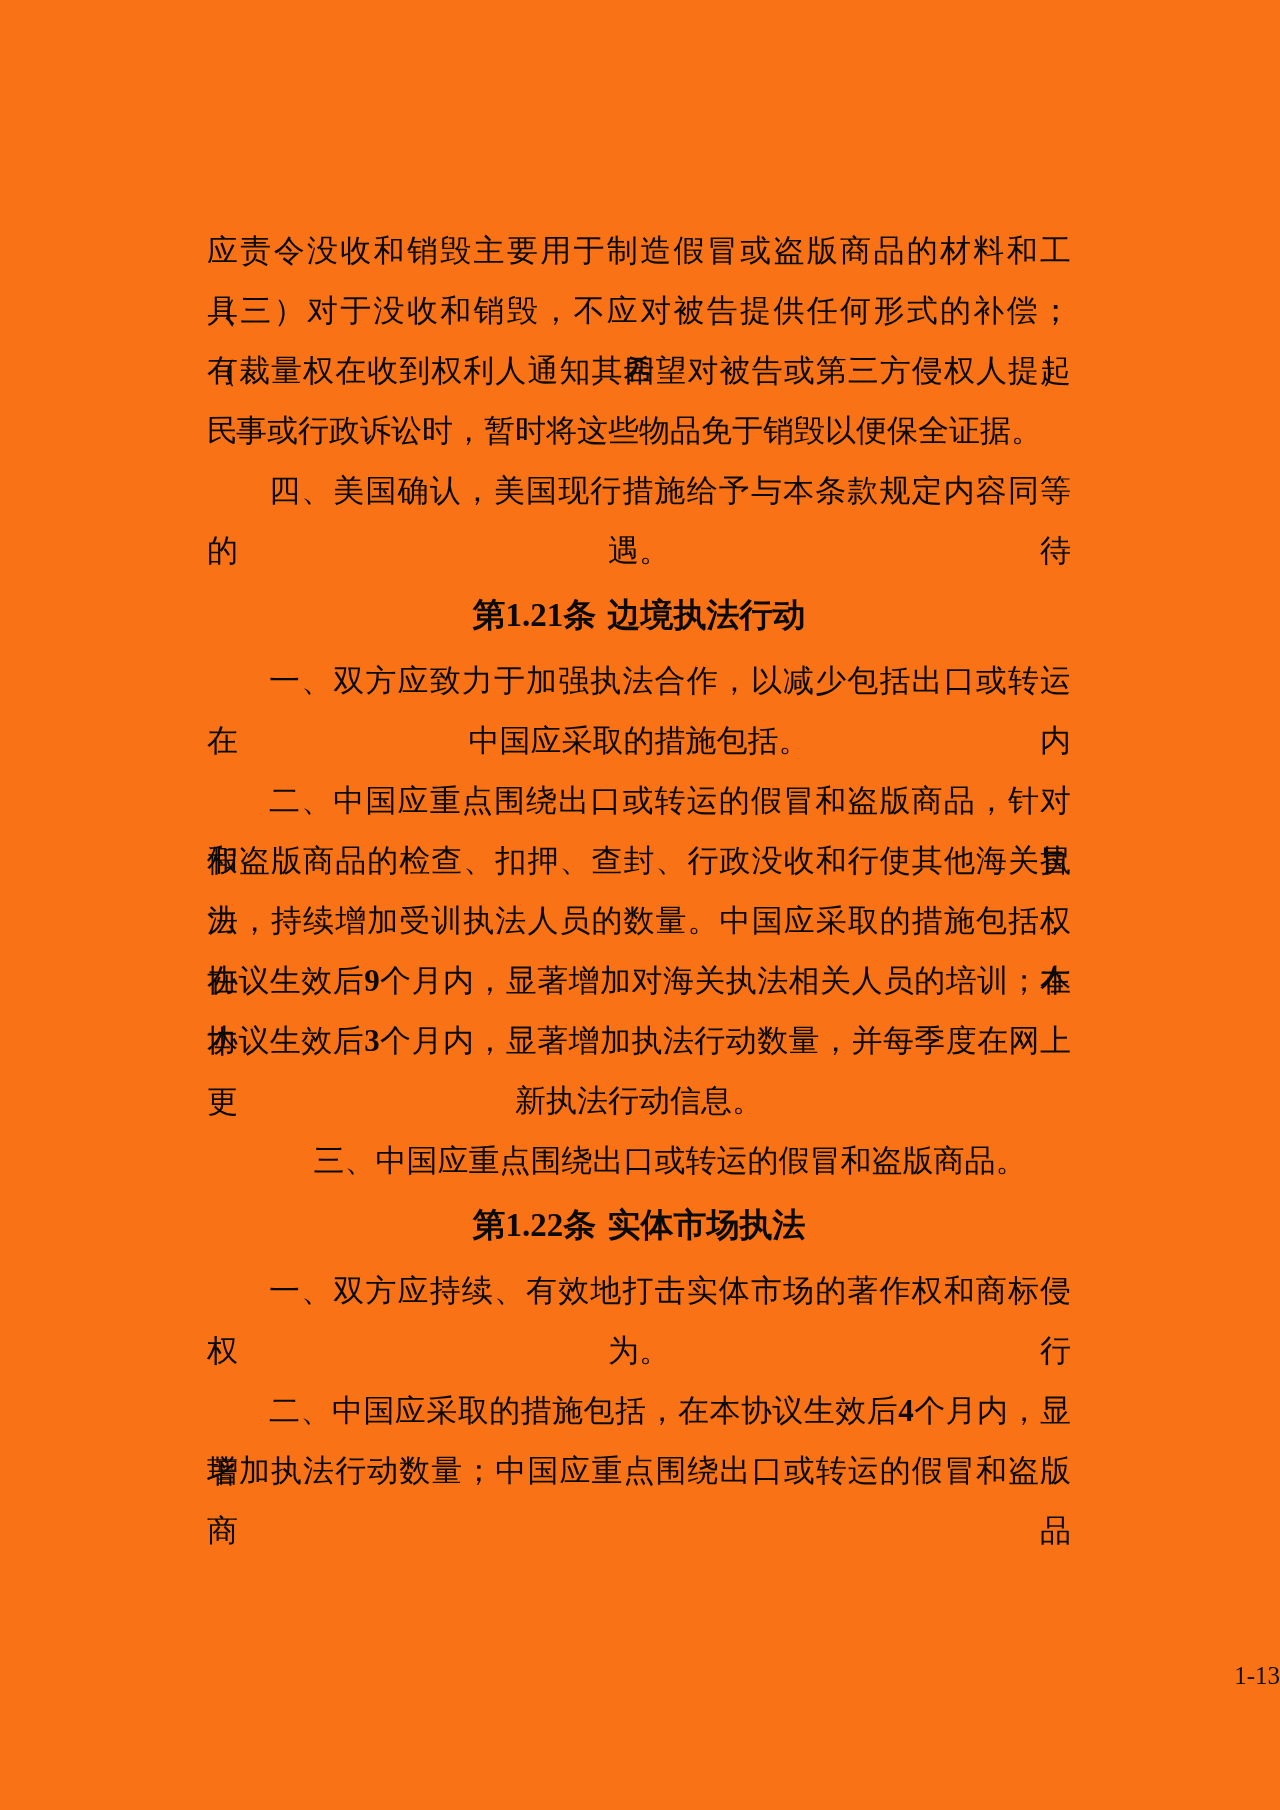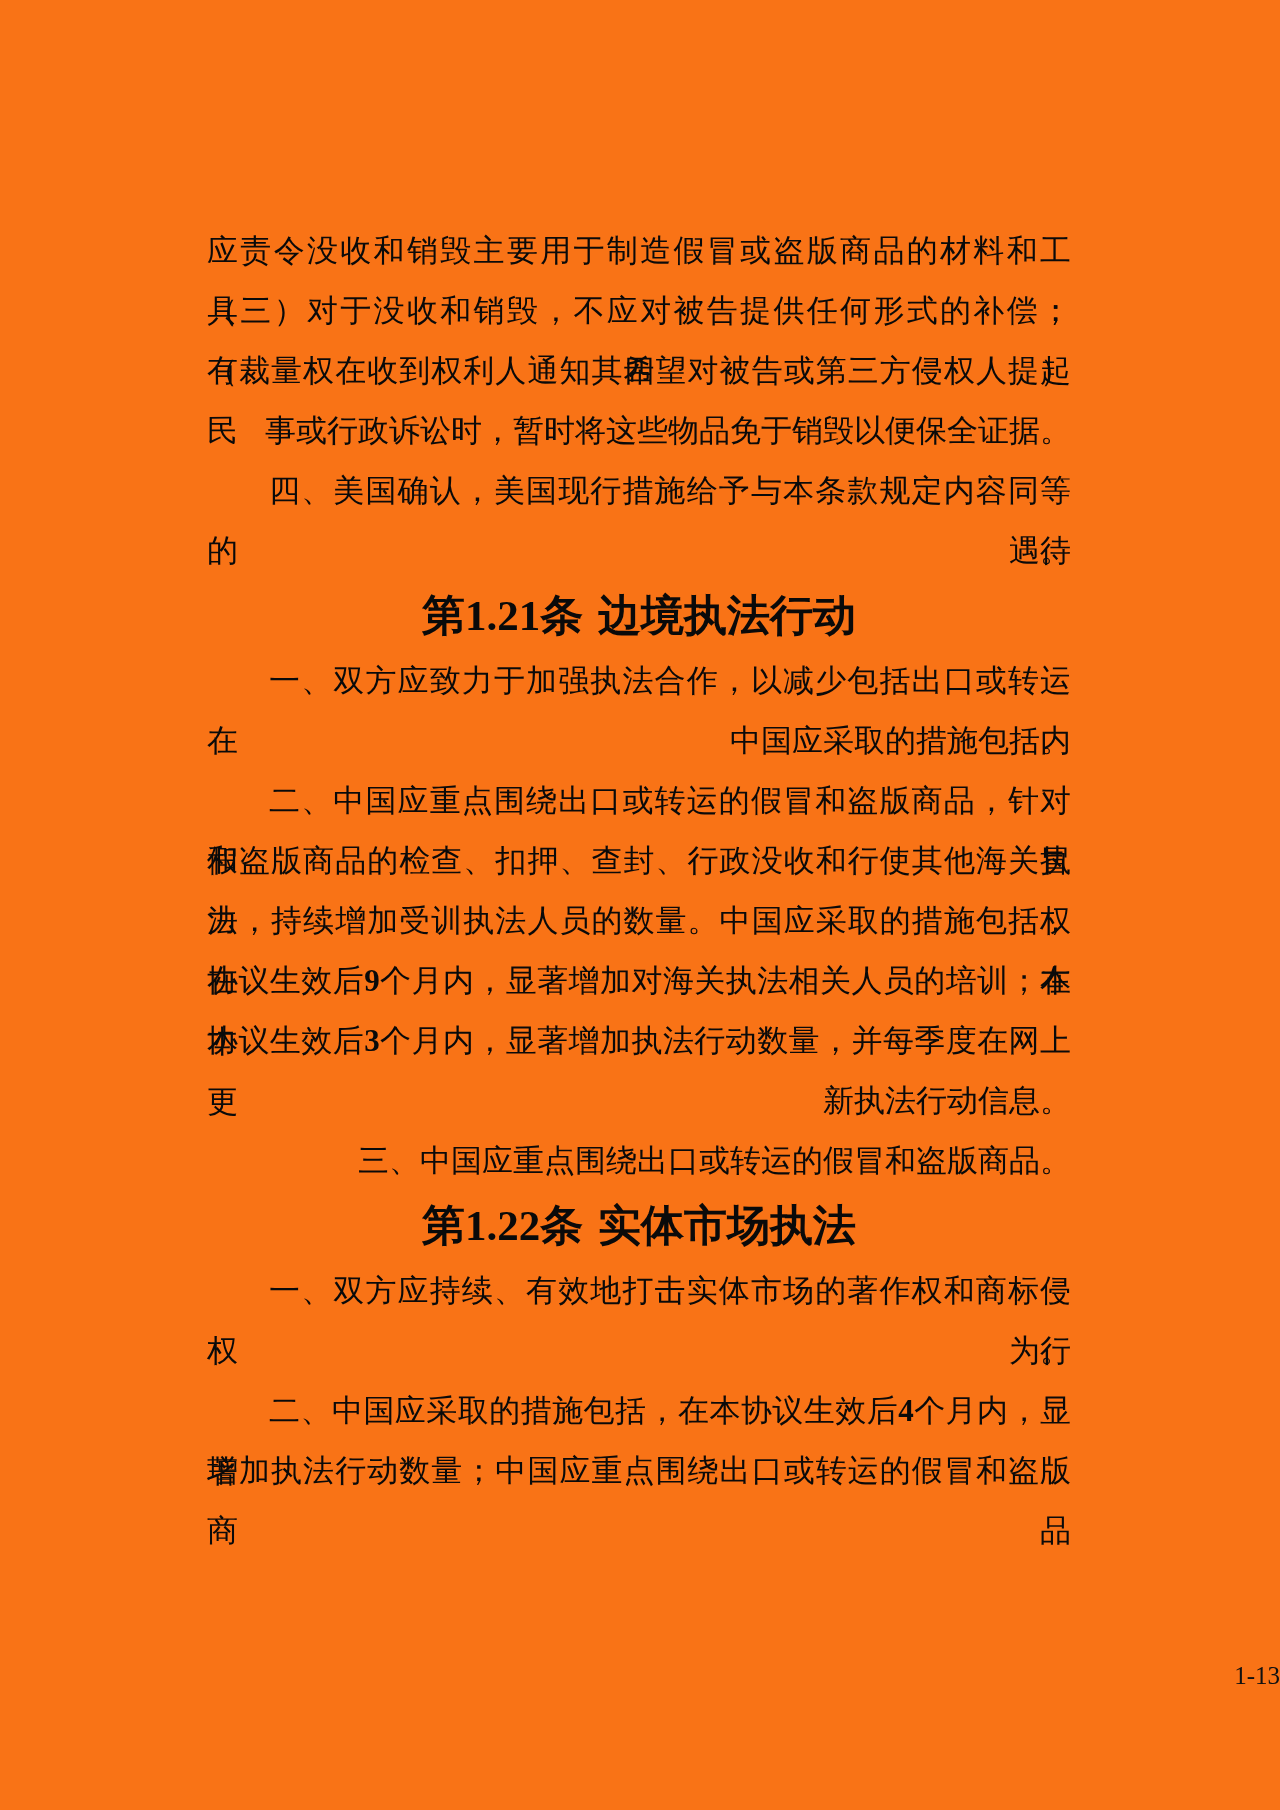--- a/index.html
+++ b/index.html
@@ -20,33 +20,33 @@
     position: absolute;
     left: 207px;
     top: 220px;
     width: 864px;
   }
   .line {
     height: 60px;
     line-height: 60px;
     font-size: 31px;
     font-weight: 500;
-    text-align: right;
+    text-align: center;
     white-space: normal;
     color: #0a0a0a;
   }
   .line.fill {
     text-align: justify;
     text-align-last: justify;
   }
   .line.indent {
     text-indent: 62px;
   }
   .line.heading {
-    font-size: 43px;
+    font-size: 33px;
     font-weight: 700;
     text-align: center;
     text-align-last: center;
     margin: 5px 0;
   }
   .num {
     font-family: "Liberation Serif", serif;
     font-weight: bold;
   }
   .footer {

